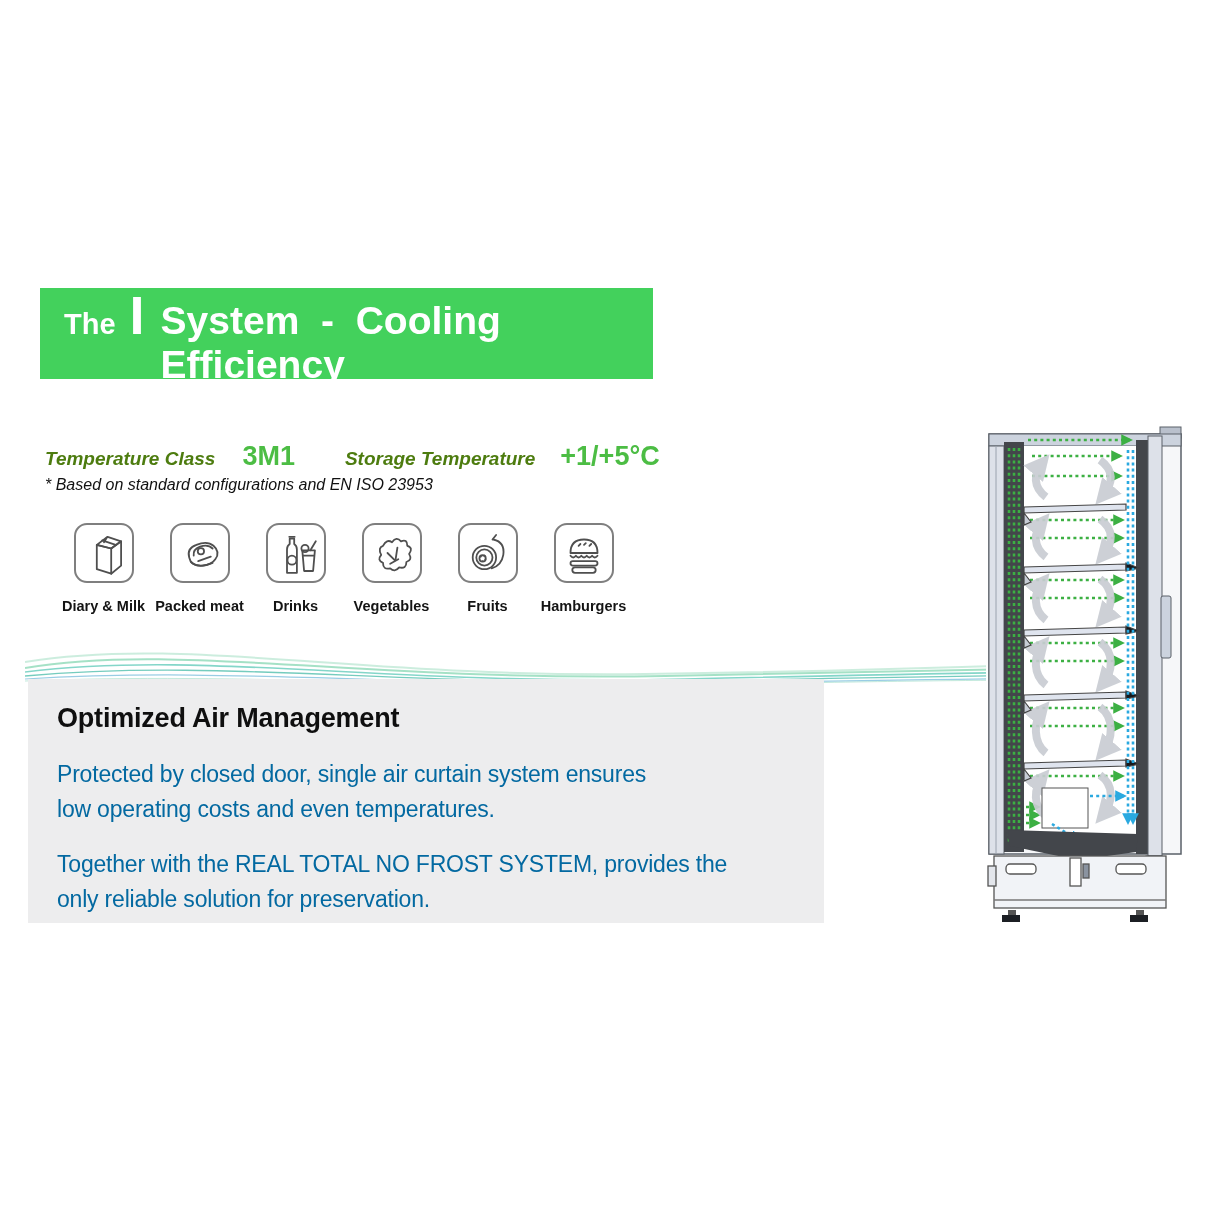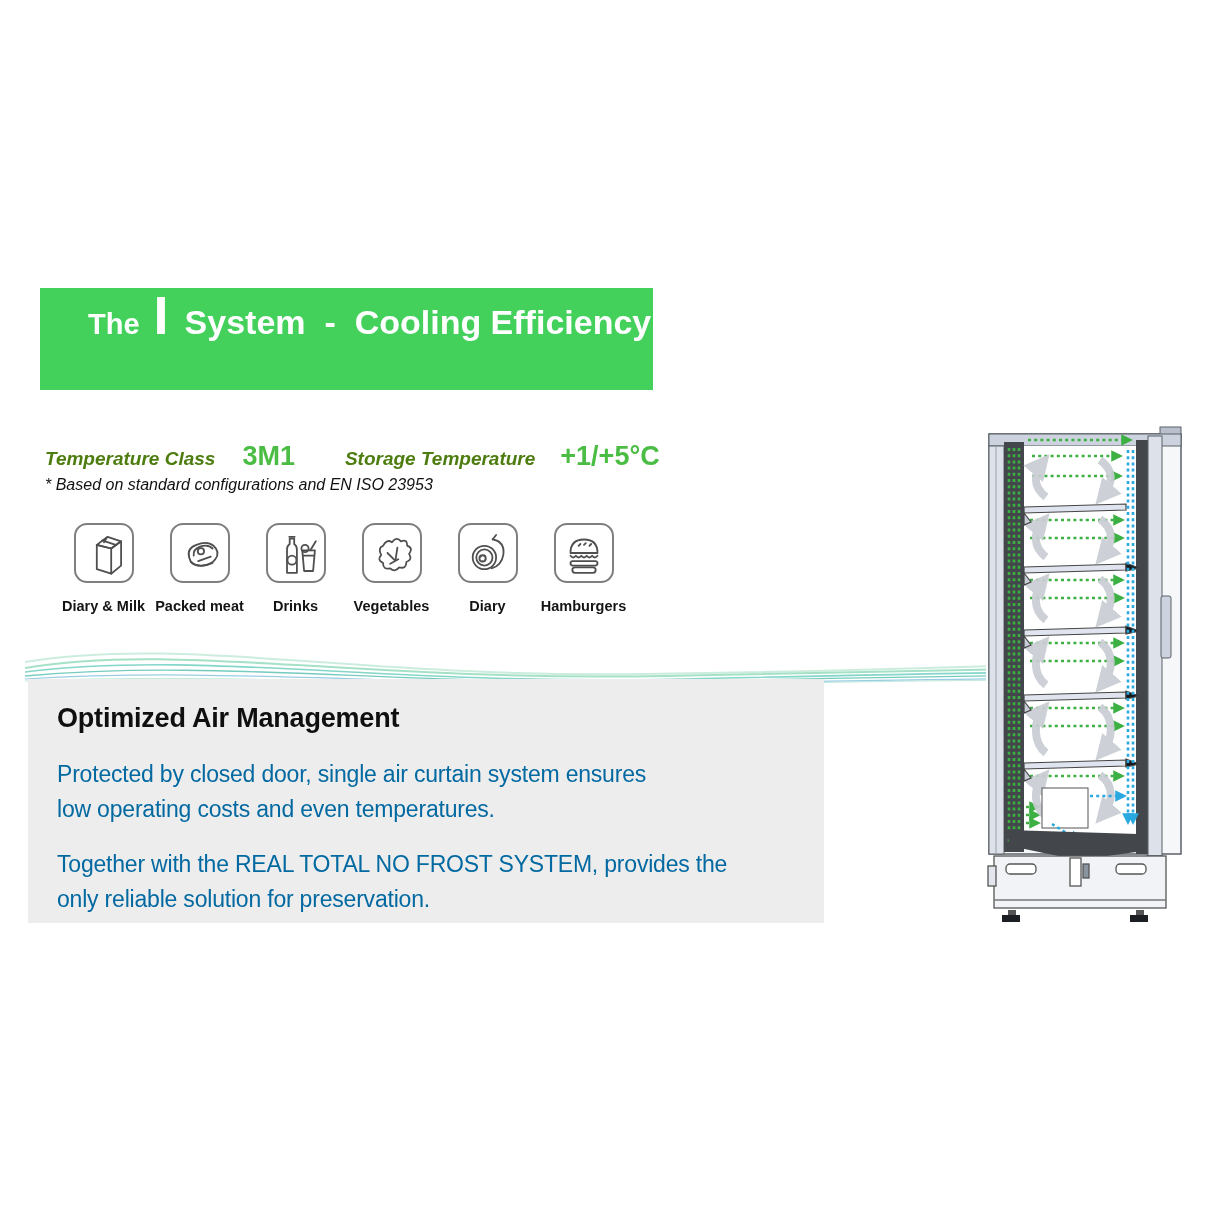--- a/index.html
+++ b/index.html
@@ -13,28 +13,28 @@
   .page{
     position:relative;
     width:1214px;height:1214px;
     background:#fff;
     font-family:"Liberation Sans", sans-serif;
     color:var(--ink);
     overflow:hidden;
   }
   
   .banner{
-    position:absolute;left:40px;top:288px;width:613px;height:102px;
+    position:absolute;left:40px;top:288px;width:613px;height:91px;
     background:var(--banner-green);
     display:flex;align-items:baseline;justify-content:flex-start;
-    padding-left:48px;color:#fff;
+    padding-left:24px;color:#fff;
   }
   .banner .b-pre{font-size:29px;font-weight:bold;}
   .banner .b-letter{font-size:54px;font-weight:bold;margin:0 16px 0 14px;line-height:1;}
-  .banner .b-suf{font-size:34px;font-weight:bold;white-space:pre-wrap;}
+  .banner .b-suf{font-size:39px;font-weight:bold;white-space:pre-wrap;}
   
   .specs{
     position:absolute;left:45px;top:441px;
     display:flex;align-items:baseline;
   }
   .spec-label{font-size:19px;font-weight:bold;font-style:italic;color:#4d7c0f;}
   .spec-value{font-size:27px;font-weight:bold;color:var(--accent);}
   .sp1{margin-left:27px;}
   .sp2{margin-left:50px;}
   .sp3{margin-left:25px;}
@@ -156,21 +156,21 @@
       <div class="cat-icon">
         <svg viewBox="0 0 60 60">
           <path d="M36 15 Q49 18 47 32 Q45 44 34 47"></path>
           <path d="M35 15 L39 10"></path>
           <circle cx="26" cy="35" r="13"></circle>
           <circle cx="26" cy="35" r="9"></circle>
           <circle cx="24" cy="36" r="3.5"></circle>
           <path d="M22 34 l0.1 0 M26 33 l0.1 0 M24 39 l0.1 0 M27 37 l0.1 0"></path>
         </svg>
       </div>
-      <div class="cat-label">Diary</div>
+      <div class="cat-label">Fruits</div>
     </div>
 
     <div class="cat">
       <div class="cat-icon">
         <svg viewBox="0 0 60 60">
           <path d="M15 30 Q15 15 30 15 Q45 15 45 30 Z"></path>
           <path d="M24 22 l2 -2 M30 21 l2 -2 M36 22 l2 -2"></path>
           <path d="M15 33 Q18 37 21 33 Q24 37 27 33 Q30 37 33 33 Q36 37 39 33 Q42 37 45 33"></path>
           <rect x="15" y="39" width="30" height="5" rx="2.5"></rect>
           <rect x="17" y="46" width="26" height="6" rx="3"></rect>

